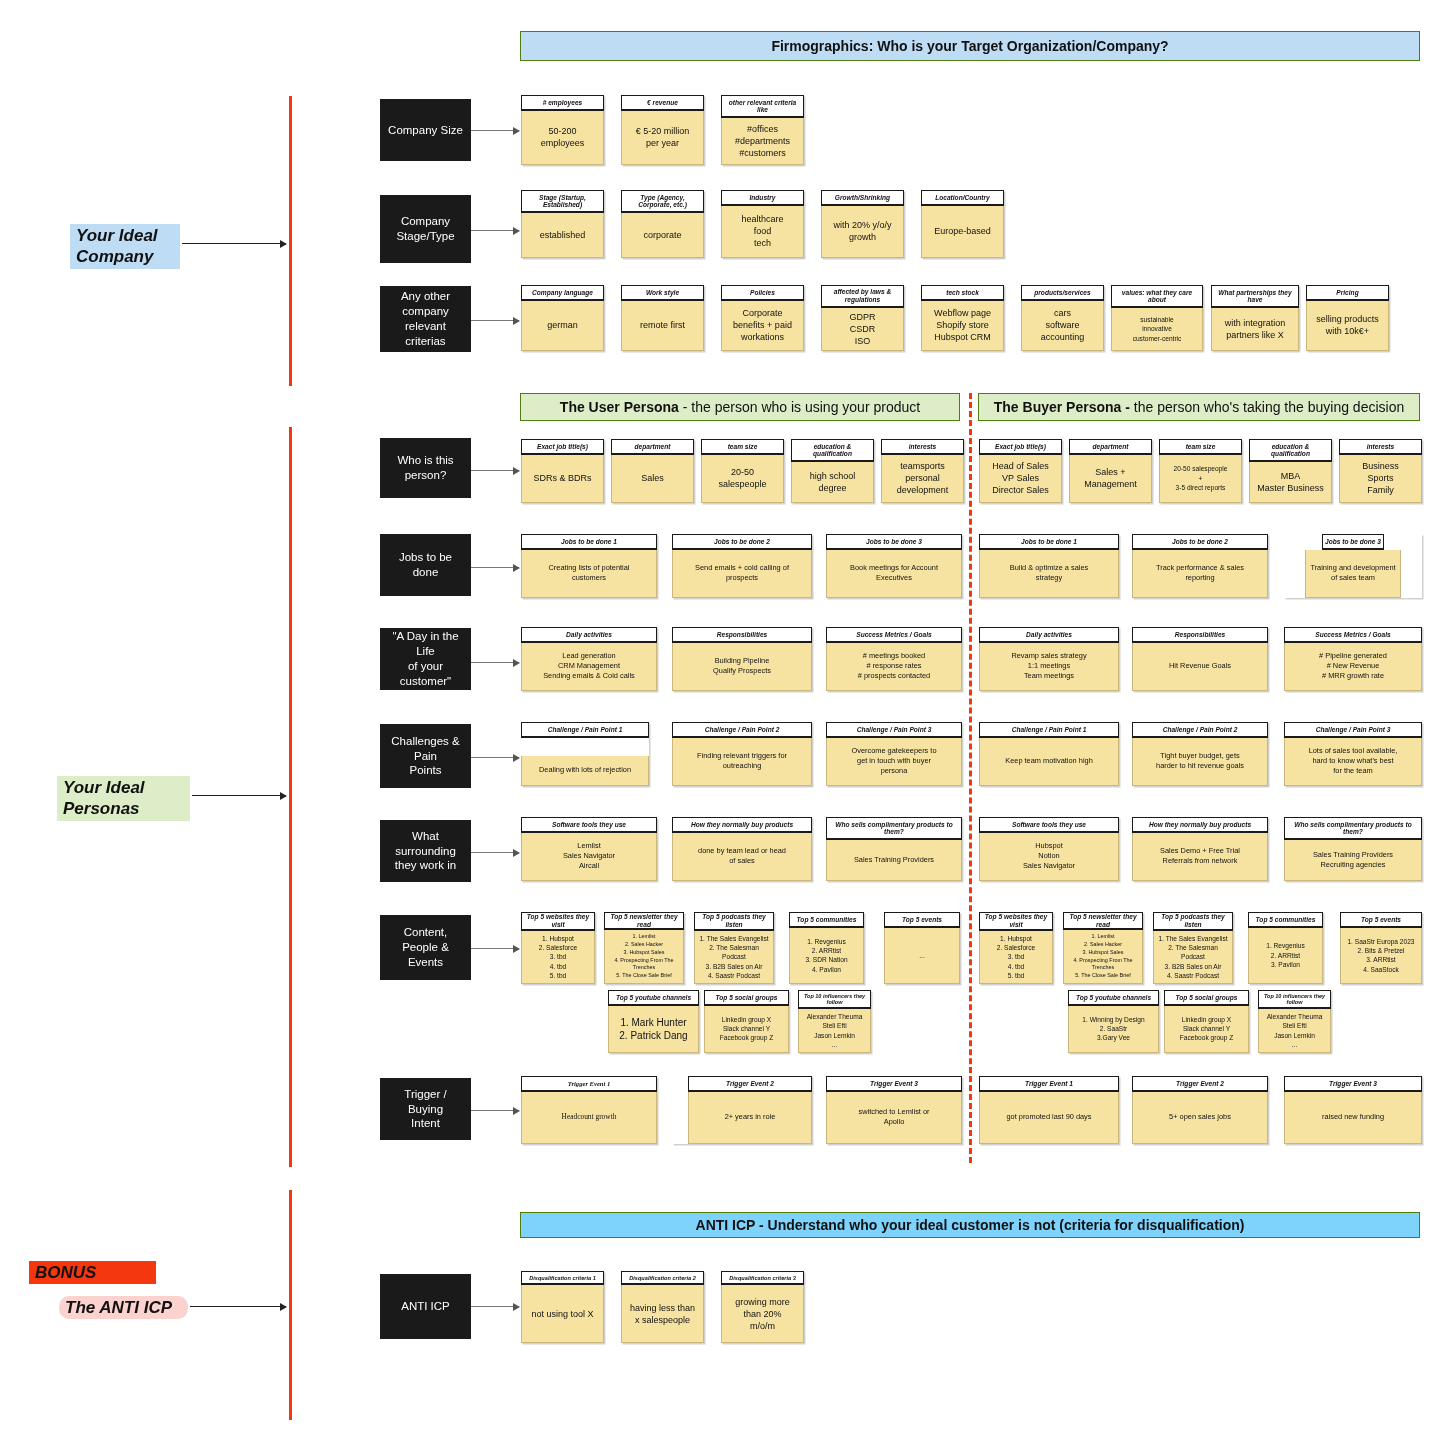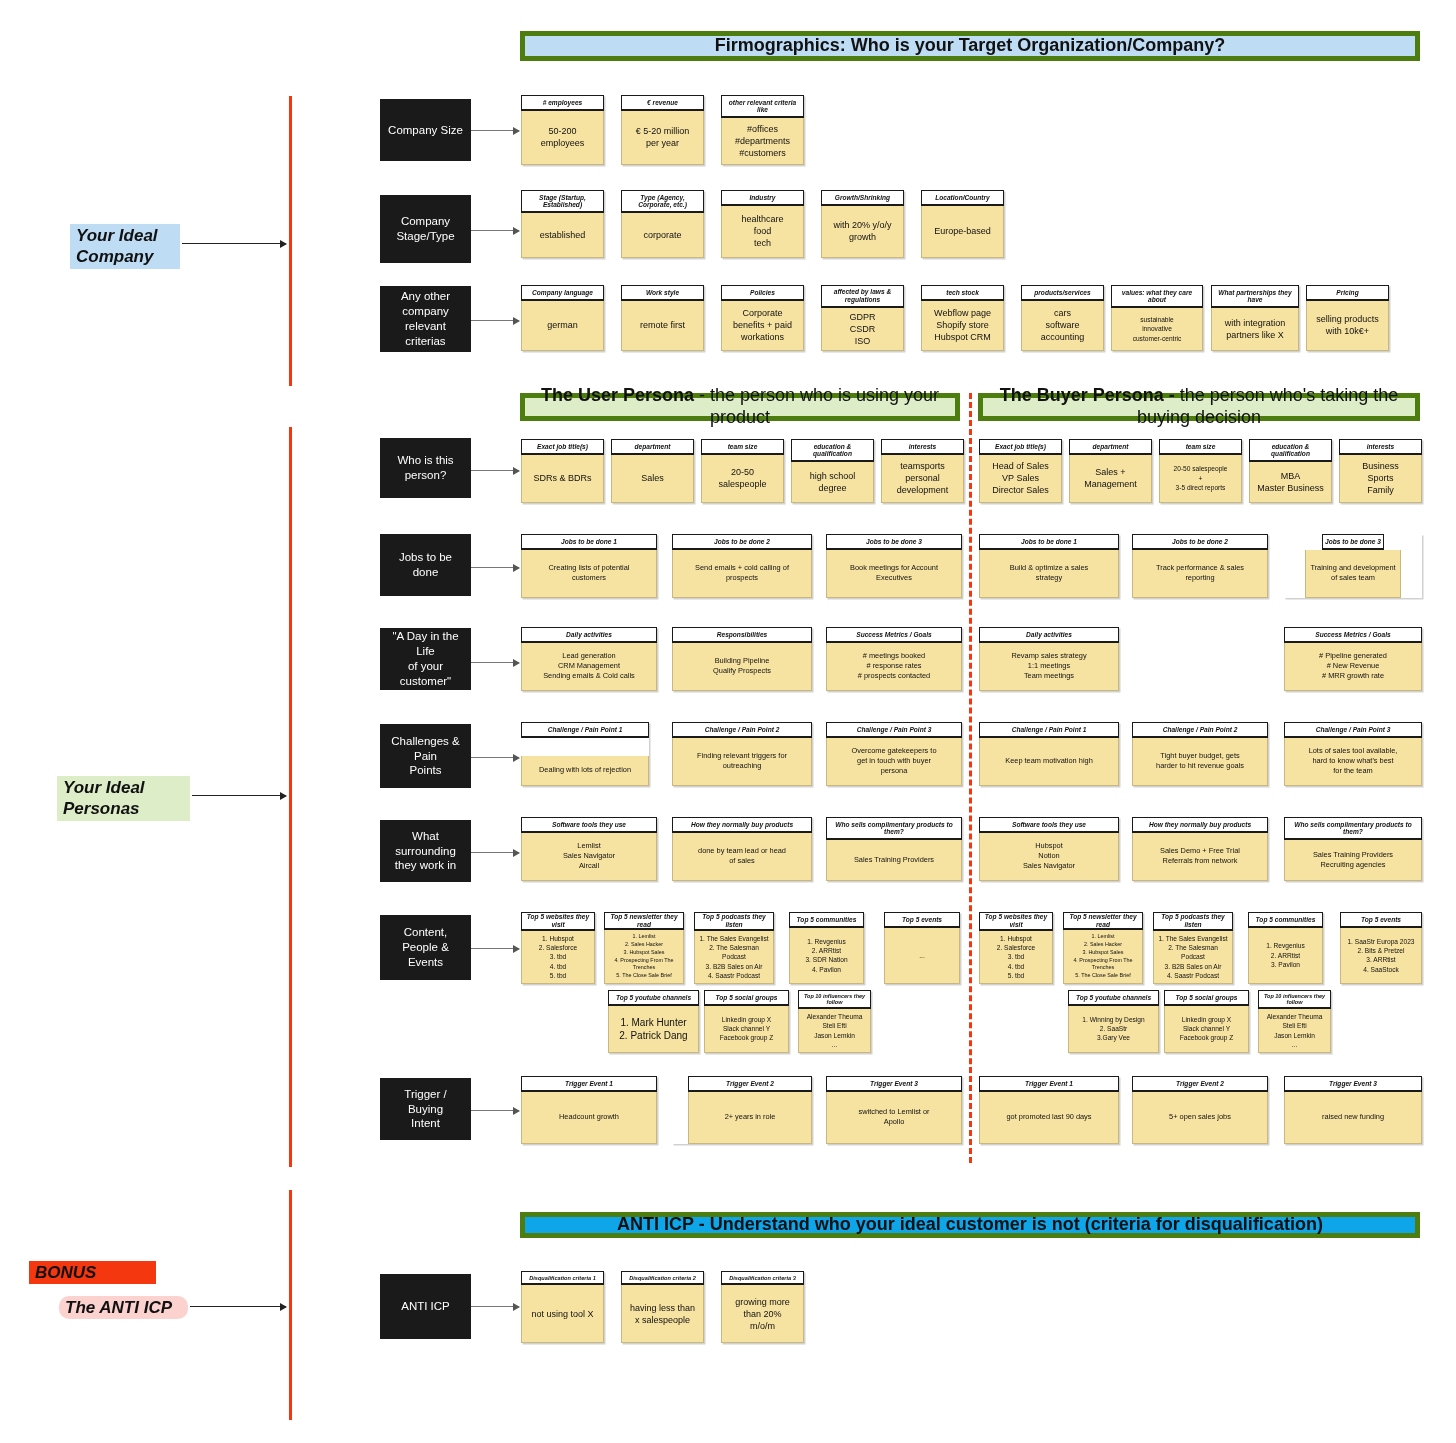--- a/index.html
+++ b/index.html
@@ -11,31 +11,31 @@
   #canvas{
     position:relative;
     width:1456px;
     height:1443px;
     overflow:hidden;
     background:#fff;
   }
   
   .banner{
     position:absolute;
-    border:5px solid #4d7c0f;
+    border:1px solid #4d7c0f;
     box-sizing:border-box;
     display:flex;align-items:center;justify-content:center;
-    font-size:18px;
+    font-size:14px;
     text-align:center;
     line-height:1.2;
   }
   .banner b{font-weight:bold;}
   .banner-firmo{background:#bfdcf5;}
   .banner-green{background:#dcedc8;}
-  .banner-anti{background:#0ea5e9;text-align:center;}
+  .banner-anti{background:#7dd3fc;text-align:center;}
 
   
   .rail{position:absolute;width:3px;background:#f4370f;}
   .rail-dash{
     position:absolute;width:0;border-left:3px dashed #f4370f;
   }
 
   
   .sidelabel{
     position:absolute;
@@ -392,20 +392,24 @@
     <div class="card-body sm"># meetings booked
 # response rates
 # prospects contacted</div>
   </div>
   <div class="card" style="left:979px;top:627px;width:140px;height:64px;justify-content:center;">
     <div class="card-head">Daily activities</div>
     <div class="card-body sm">Revamp sales strategy
 1:1 meetings
 Team meetings</div>
   </div>
+  <div class="card" style="left:1132px;top:627px;width:136px;height:64px;">
+    <div class="card-head">Responsibilities</div>
+    <div class="card-body sm">Hit Revenue Goals</div>
+  </div>
   <div class="card" style="left:1284px;top:627px;width:138px;height:64px;">
     <div class="card-head">Success Metrics / Goals</div>
     <div class="card-body sm"># Pipeline generated
 # New Revenue
 # MRR growth rate</div>
   </div>
 
   <div class="card" style="left:521px;top:722px;width:128px;height:64px;gap:18px;">
     <div class="card-head">Challenge / Pain Point 1</div>
     <div class="card-body sm">Dealing with lots of rejection</div>
@@ -575,21 +579,21 @@
 Facebook group Z</div>
   </div>
   <div class="card" style="left:1258px;top:990px;width:73px;height:63px;">
     <div class="card-head" style="font-size:5.5px;">Top 10 influencers they follow</div>
     <div class="card-body xs">Alexander Theuma
 Steli Efti
 Jason Lemkin
 ...</div>
   </div>
 
-  <div class="card" style="left:521px;top:1076px;width:136px;height:68px;">
+  <div class="card" style="left:521px;top:1076px;width:136px;height:68px;font-family:Liberation Serif, serif;">
     <div class="card-head">Trigger Event 1</div>
     <div class="card-body sm">Headcount growth</div>
   </div>
   <div class="card" style="left:672px;top:1076px;width:140px;height:68px;padding-left:16px;">
     <div class="card-head">Trigger Event 2</div>
     <div class="card-body sm">2+ years in role</div>
   </div>
   <div class="card" style="left:826px;top:1076px;width:136px;height:68px;">
     <div class="card-head">Trigger Event 3</div>
     <div class="card-body sm">switched to Lemlist or

